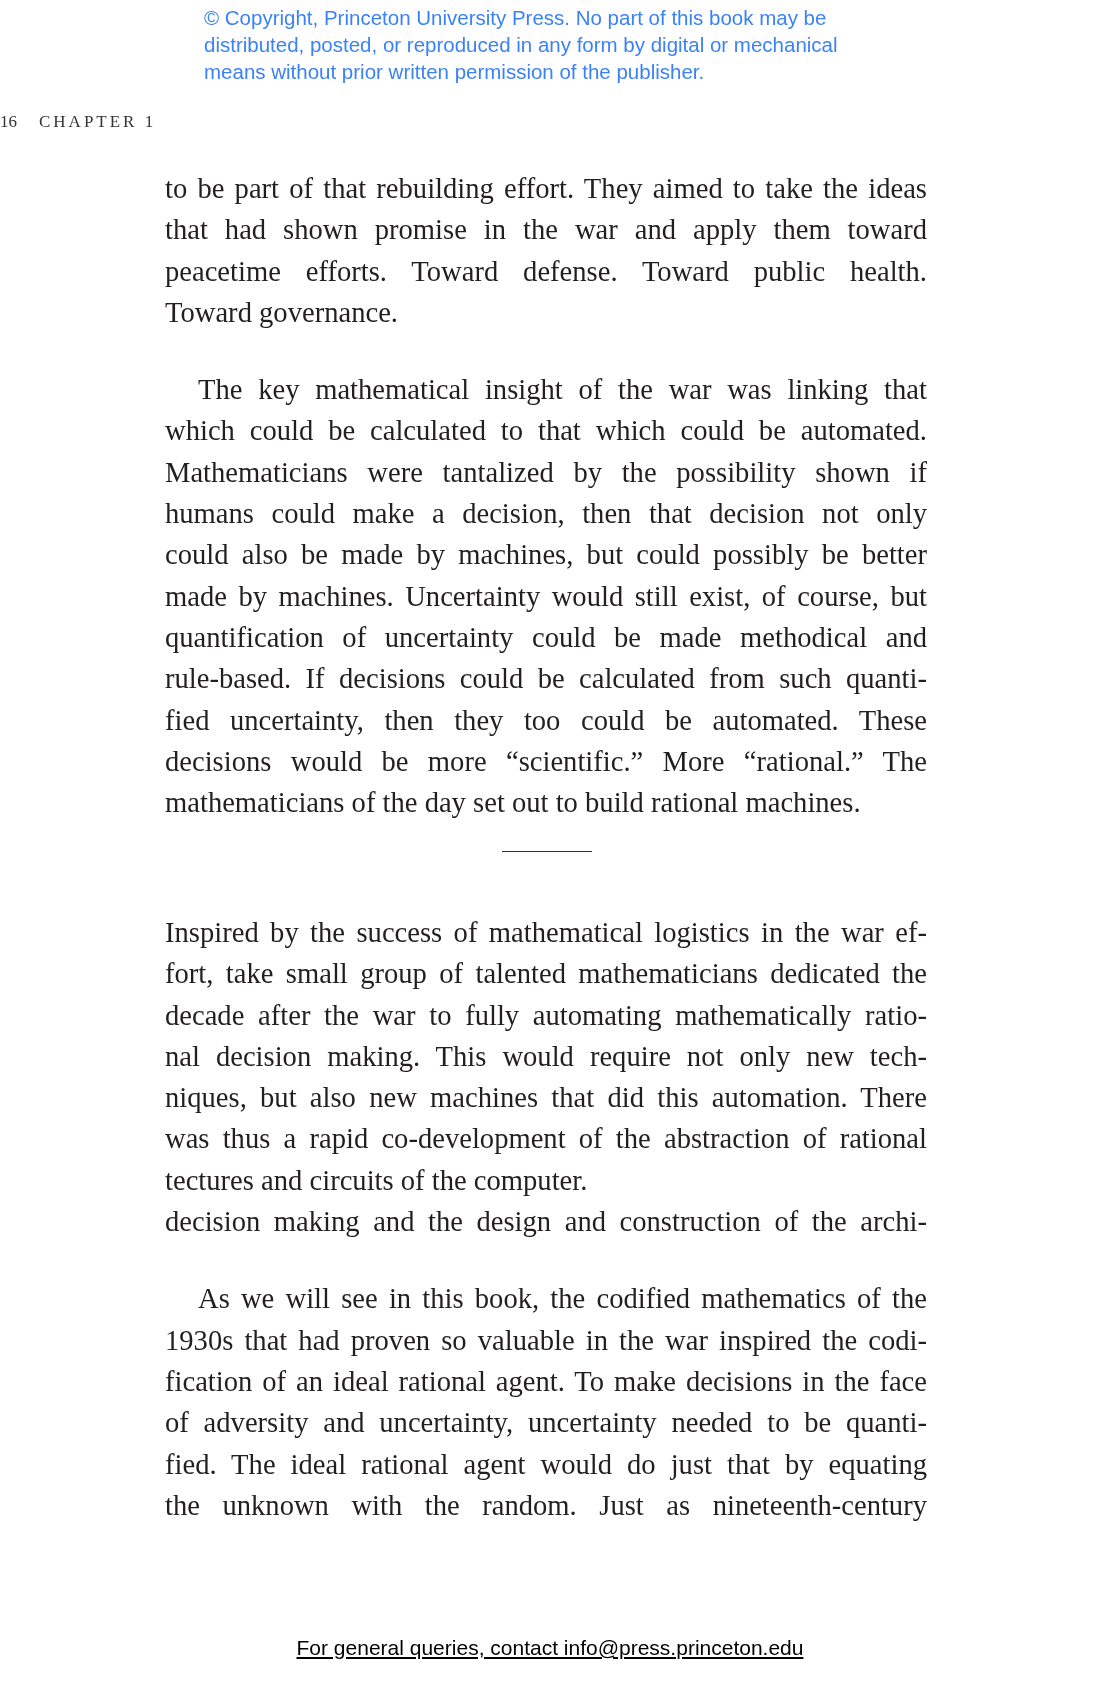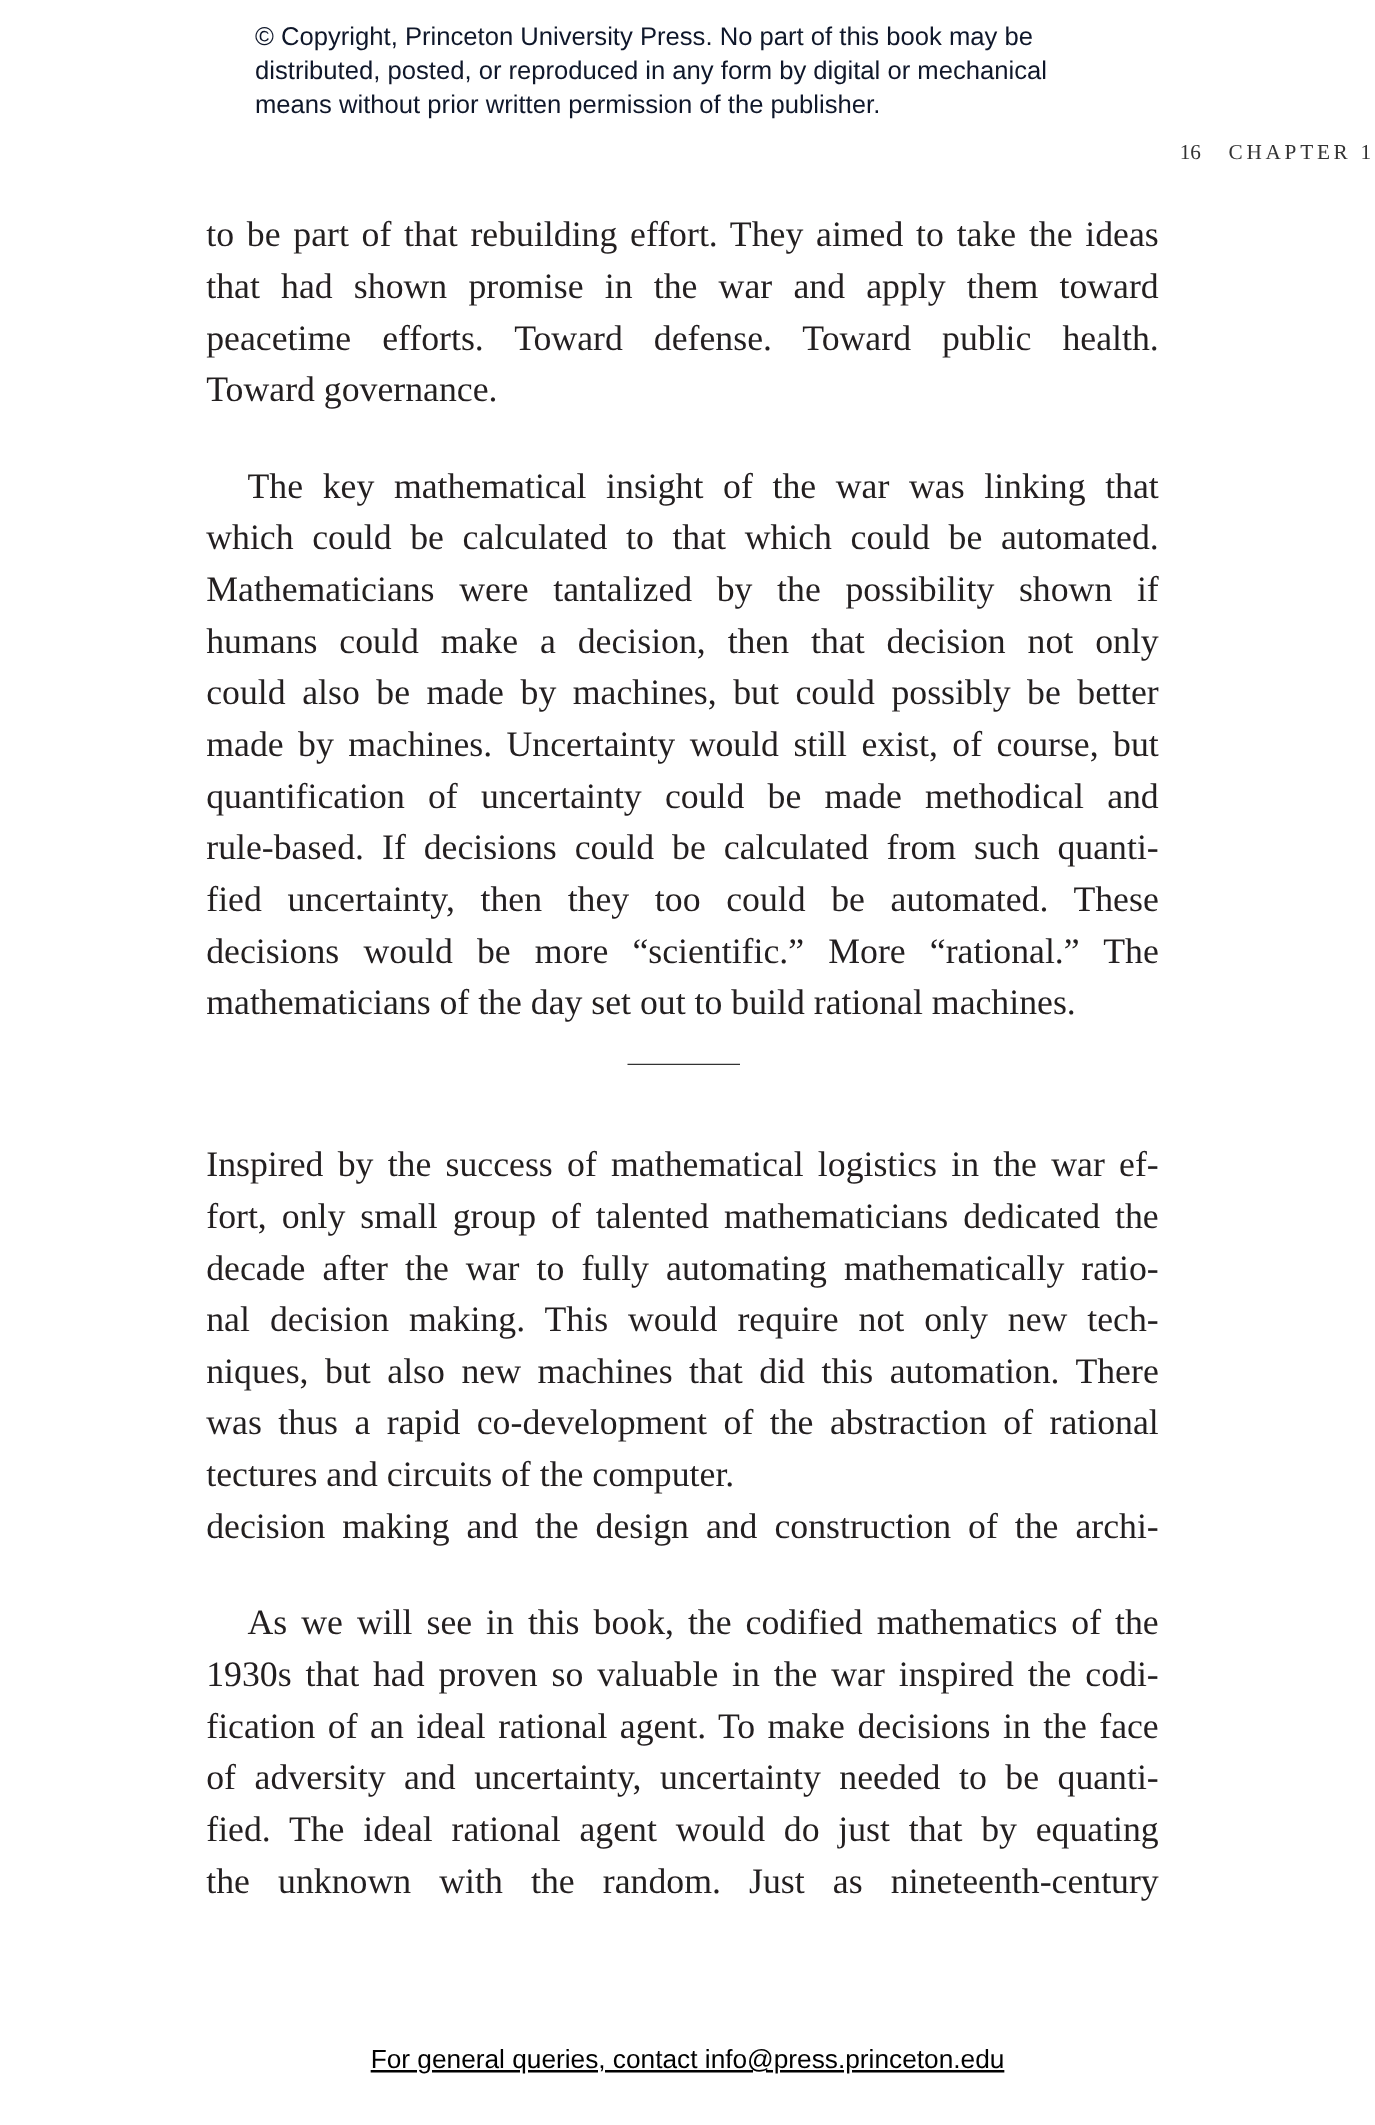--- a/index.html
+++ b/index.html
@@ -1,22 +1,22 @@
 <!DOCTYPE html>
 <html><head>
 <meta charset="utf-8">
 <style>
   html, body { margin: 0; padding: 0; background: #ffffff; }
   body { width: 1100px; height: 1700px; position: relative; overflow: hidden; color: #231f20; }
   .notice {
-    position: absolute; left: 204px; top: 16px; width: 720px;
-    font-family: "Liberation Sans", sans-serif; font-size: 20.5px; line-height: 27px; color: #0f172a;
+    position: absolute; left: 204px; top: 4px; width: 720px;
+    font-family: "Liberation Sans", sans-serif; font-size: 20.5px; line-height: 27px; color: #3b82f6;
   }
   .running-head {
-    position: absolute; left: 0; top: 112px; width: 1100px; text-align: right;
+    position: absolute; left: 0; top: 112px; width: 1100px; text-align: left;
     font-family: "Liberation Serif", serif; font-size: 17px; letter-spacing: 3px; color: #333;
   }
   .running-head .pg { margin-right: 22px; letter-spacing: 0; }
   .body-text {
     position: absolute; left: 165px; width: 762px;
     font-family: "Liberation Serif", serif; font-size: 28.6px; color: #231f20;
   }
   .line {
     display: block; height: 41.3px; line-height: 41.3px; white-space: nowrap;
     text-align: justify; text-align-last: justify; overflow: visible;
@@ -67,21 +67,21 @@
     <span class="line">decisions would be more “scientific.” More “rational.” The</span>
     <span class="line last">mathematicians of the day set out to build rational machines.</span>
   </div>
 </div>
 
 <div class="section-rule"></div>
 
 <div class="body-text block2">
   <div>
     <span class="line">Inspired by the success of mathematical logistics in the war ef-</span>
-    <span class="line">fort, only small group of talented mathematicians dedicated the</span>
+    <span class="line">fort, take small group of talented mathematicians dedicated the</span>
     <span class="line">decade after the war to fully automating mathematically ratio-</span>
     <span class="line">nal decision making. This would require not only new tech-</span>
     <span class="line">niques, but also new machines that did this automation. There</span>
     <span class="line">was thus a rapid co-development of the abstraction of rational</span>
     <span class="line last">tectures and circuits of the computer.</span>
     <span class="line">decision making and the design and construction of the archi-</span>
   </div>
   <div>
     <span class="line indent">As we will see in this book, the codified mathematics of the</span>
     <span class="line">1930s that had proven so valuable in the war inspired the codi-</span>

